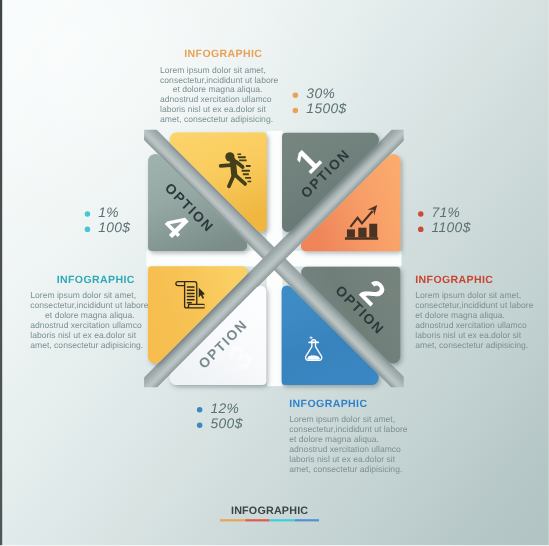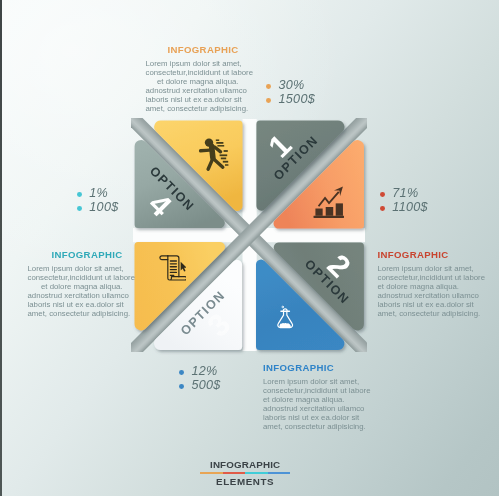--- a/index.html
+++ b/index.html
@@ -280,17 +280,16 @@
 </div>
 </div>
 <div id="footer">
   <div class="ftitle">INFOGRAPHIC</div>
   <div class="fbar">
     <span></span>
     <span></span>
     <span></span>
     <span></span>
   </div>
-  <div class="fsub">ELEMENTS</div>
 </div>
 
   <div id="leftline"></div>
 </div>
 
 </body></html>

